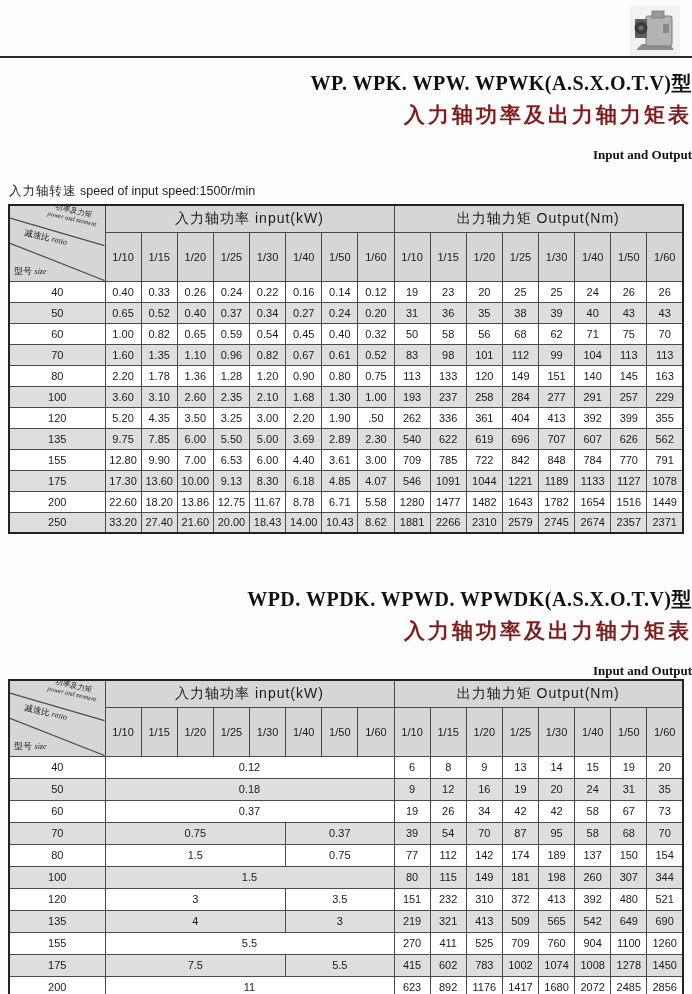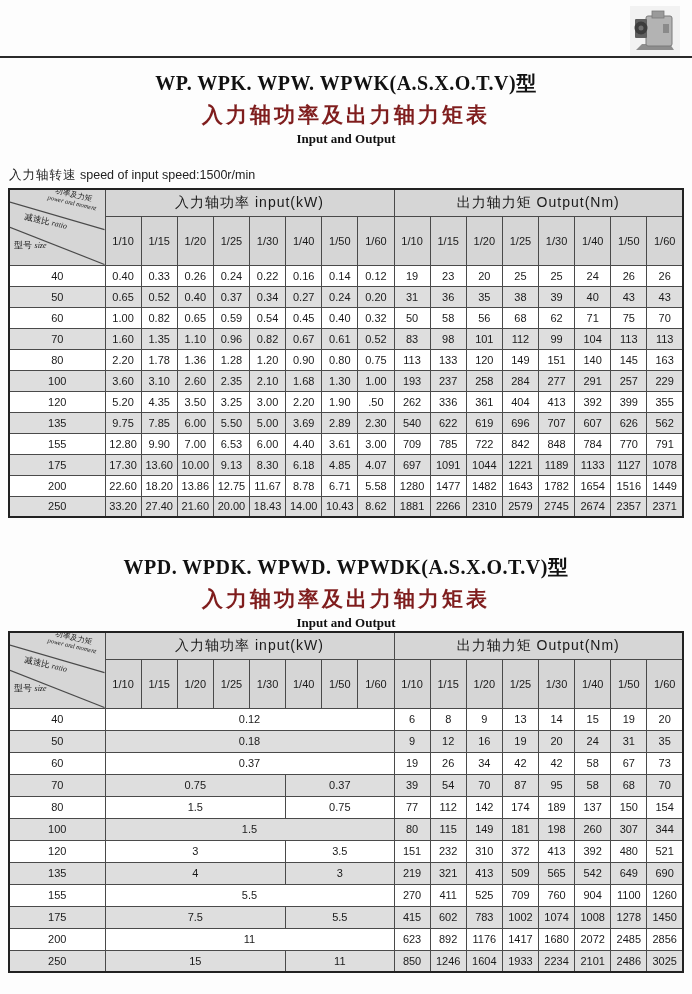--- a/index.html
+++ b/index.html
@@ -3,46 +3,46 @@
 <meta charset="utf-8">
 <style>
   * { margin:0; padding:0; box-sizing:border-box; }
   body { background:#ffffff; font-family:"Liberation Sans", sans-serif; }
   .page { position:relative; width:692px; height:994px; background:#fdfdfd; overflow:hidden; }
 
   .photo { position:absolute; top:6px; right:12px; width:50px; height:50px; }
 
   .divider { position:absolute; top:56px; left:0; width:692px; border-top:2px solid #2b2b2b; }
 
-  .sec-head { text-align:center; }
+  .sec-head { text-align:right; }
   .sec1 .sec-head { padding-top:70px; }
-  .sec2 .sec-head { padding-top:36px; }
+  .sec2 .sec-head { padding-top:52px; }
   .title { font-family:"Liberation Serif", serif; font-weight:bold; font-size:20px; color:#111; letter-spacing:0.5px; }
   .sub-cn { font-size:21px; font-weight:bold; color:#7f1d1d; letter-spacing:3px; margin-top:4px; }
-  .sub-en { font-family:"Liberation Serif", serif; font-weight:bold; font-size:13px; color:#111; margin-top:2px; }
+  .sub-en { font-family:"Liberation Serif", serif; font-weight:bold; font-size:13px; color:#111; margin-top:18px; }
 
   .note { margin:20px 0 4px 9px; font-size:12.5px; color:#222; text-align:left; }
   .note .cn { font-weight:normal; letter-spacing:1px; }
 
   table.spec { border-collapse:collapse; table-layout:fixed; width:676px; margin-left:8px;
                font-size:11px; color:#1a1a1a; border:2px solid #222; }
   table.spec th, table.spec td { border:1px solid #4a4a4a; text-align:center; padding:0; overflow:hidden; }
   table.spec thead th { background:#d6d6d6; font-weight:normal; }
   table.spec th.group { font-size:14px; height:27px; letter-spacing:1px; }
   table.spec tr.ratio-row th { height:49px; font-size:11px; }
   table.spec tbody td { height:21px; background:#ffffff; }
   table.spec.t2 tbody td { height:22px; }
   table.spec tbody tr.g td { background:#dedede; }
 
   th.corner { position:relative; padding:0; background:#d6d6d6; }
   th.corner svg.diag { position:absolute; top:0; left:0; width:100%; height:100%; }
   .c-top { position:absolute; top:1px; right:1px; width:62px; transform:rotate(13deg); font-size:7.5px; line-height:1.1; text-align:center; }
   .c-top i { display:block; font-size:6.5px; font-family:"Liberation Serif", serif; }
   .c-mid { position:absolute; top:26px; left:14px; transform:rotate(13deg); font-size:8.5px; }
-  .c-bot { position:absolute; bottom:13px; left:4px; font-size:9px; }
+  .c-bot { position:absolute; bottom:3px; left:4px; font-size:9px; }
   .c-mid i, .c-bot i { font-family:"Liberation Serif", serif; font-size:8px; }
 </style>
 </head>
 <body>
 
 <div class="page">
 
   <svg class="photo" viewBox="0 0 50 50">
     <rect x="0" y="0" width="50" height="50" fill="#f2f2f2"></rect>
     <path d="M6 44 L44 44 L40 38 L12 38 Z" fill="#8d8d8d"></path>
@@ -279,21 +279,21 @@
           <tr class="g">
             <td>175</td>
             <td>17.30</td>
             <td>13.60</td>
             <td>10.00</td>
             <td>9.13</td>
             <td>8.30</td>
             <td>6.18</td>
             <td>4.85</td>
             <td>4.07</td>
-            <td>697</td>
+            <td>546</td>
             <td>1091</td>
             <td>1044</td>
             <td>1221</td>
             <td>1189</td>
             <td>1133</td>
             <td>1127</td>
             <td>1078</td>
           </tr>
           <tr class="w">
             <td>200</td>

